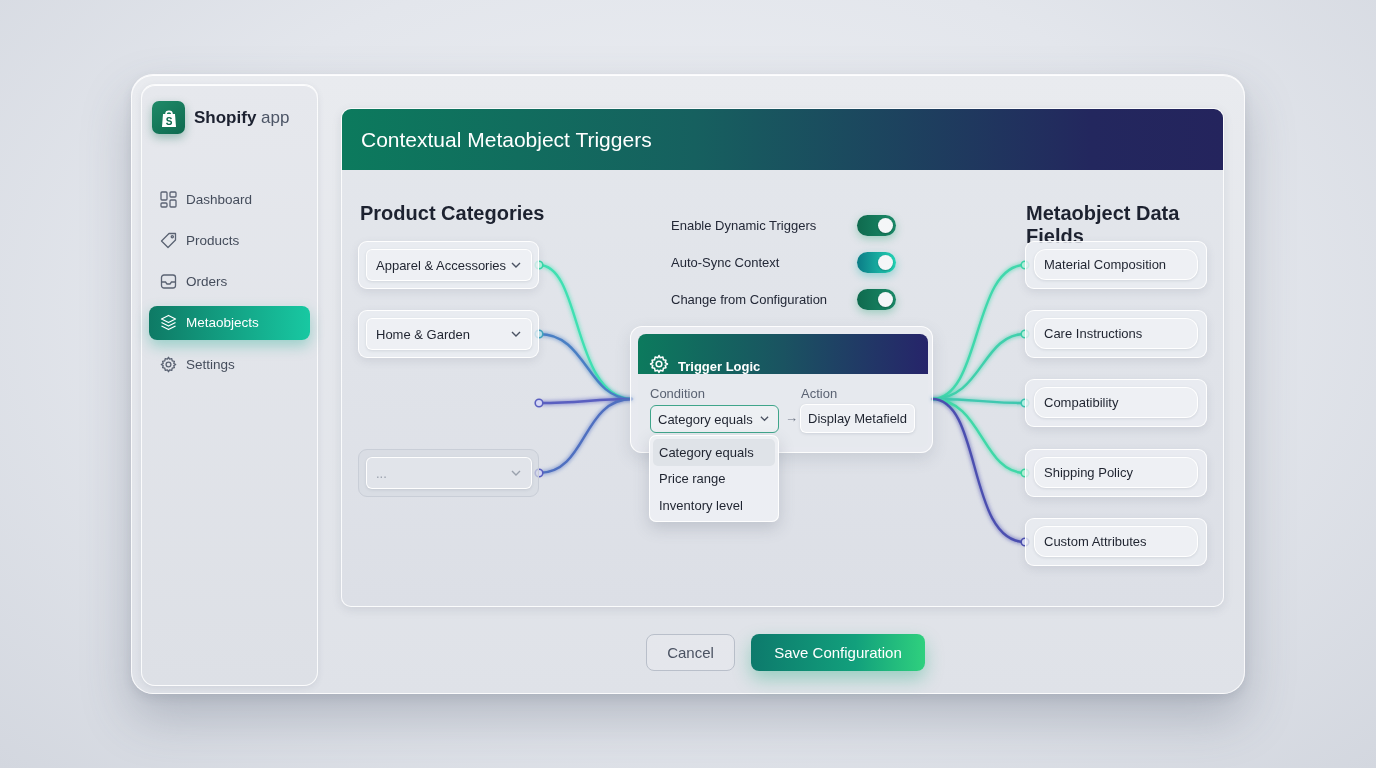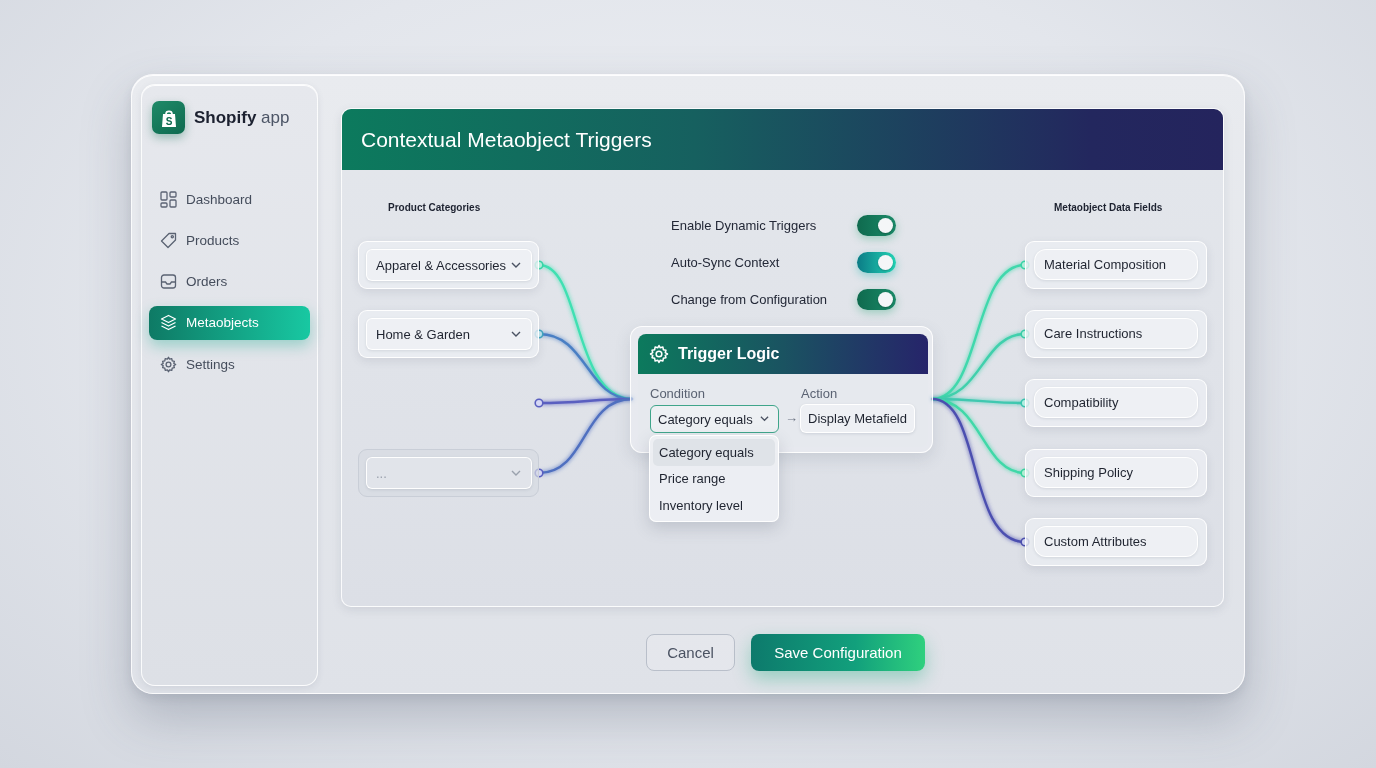--- a/index.html
+++ b/index.html
@@ -52,21 +52,21 @@
     border: 1px solid rgba(255,255,255,0.85);
     box-shadow: 0 3px 10px rgba(90,100,120,0.14);
     overflow: hidden;
   }
   .panel-header {
     height: 61px; padding-left: 19px;
     background: linear-gradient(90deg, #0c7a5d 0%, #16605f 40%, #23275e 85%, #24245d 100%);
     display: flex; align-items: center;
     font-size: 21px; font-weight: 400; color: #ffffff;
   }
-  .col-title { position: absolute; font-size: 10px; font-weight: 700; color: #1d2230; margin-left: 28px; }
+  .col-title { position: absolute; font-size: 20px; font-weight: 700; color: #1d2230; }
   .cat-card {
     position: absolute; left: 16px; width: 181px; height: 48px;
     border-radius: 9px;
     background: rgba(235,237,242,0.8);
     border: 1px solid rgba(255,255,255,0.9);
     box-shadow: 0 3px 8px rgba(90,100,120,0.14);
   }
   .cat-card.ghost { background: rgba(215,219,226,0.7); border: 1px solid #c9ced7; box-shadow: none; }
   .select {
     position: absolute; left: 7px; top: 7px; width: 166px; height: 32px;
@@ -93,22 +93,22 @@
     border: 1px solid rgba(255,255,255,0.9);
     box-shadow: 0 6px 16px rgba(90,100,120,0.16);
   }
   .logic {
     position: absolute; left: 7px; top: 7px; width: 290px; height: 113px;
     border-radius: 8px; overflow: visible; background: #e6e9ee;
   }
   .logic-header {
     height: 40px; border-radius: 8px 8px 0 0;
     background: linear-gradient(90deg, #0c7a5d 0%, #1a5361 50%, #26246a 100%);
-    display: flex; align-items: center; padding-left: 11px;
-    font-size: 16px; font-weight: 600; color: #ffffff;
+    display: flex; align-items: flex-end; padding-left: 11px;
+    font-size: 13px; font-weight: 600; color: #ffffff;
   }
   .logic-header .gear { width: 20px; height: 20px; margin-right: 9px; }
   .lbl { position: absolute; font-size: 13px; color: #5a6272; }
   .cond-select {
     position: absolute; left: 12px; top: 71px; width: 129px; height: 28px;
     border-radius: 6px; background: #edf0f3; border: 1.5px solid #3fa58a;
     display: flex; align-items: center; padding-left: 7px; font-size: 13px; color: #1f2430; cursor: pointer;
   }
   .cond-select .chev { position: absolute; right: 8px; top: 8px; width: 11px; height: 9px; }
   .arrow { position: absolute; left: 147px; top: 76px; font-size: 13px; color: #6c7483; }

